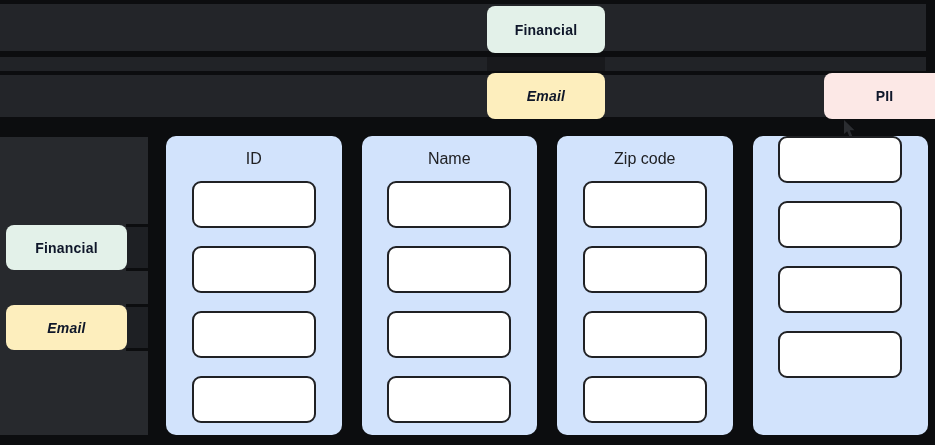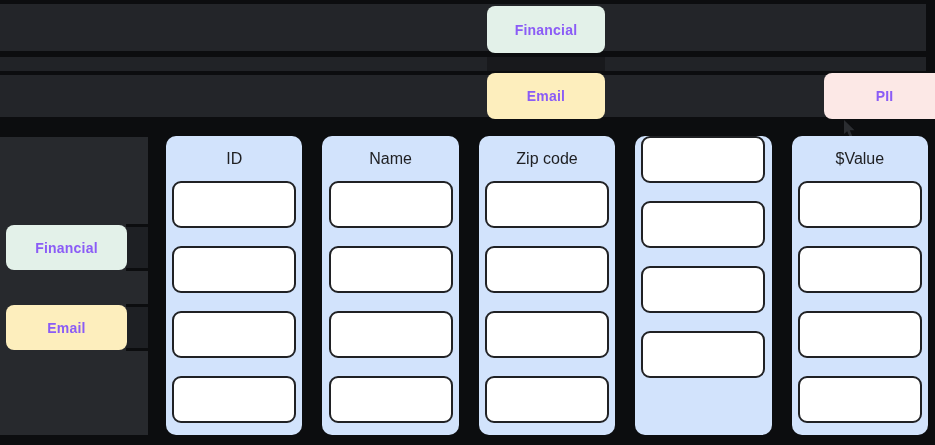--- a/index.html
+++ b/index.html
@@ -12,25 +12,25 @@
   
   .bar { position:absolute; left:0; width:926px; background:#232529; }
   .bar-1 { top:4px;  height:47px; }
   .bar-2 { top:57px; height:14px; background:#212327; }
   .bar-2-slot { position:absolute; left:487px; top:0; width:118px; height:14px; background:#18191c; }
   .bar-3 { top:75px; height:42px; }
 
   
   .tag {
     position:absolute; display:flex; align-items:center; justify-content:center;
-    border-radius:8px; font-weight:700; font-size:14px; color:#8b5cf6;
+    border-radius:8px; font-weight:700; font-size:14px; color:#0f172a;
     letter-spacing:.2px; box-sizing:border-box;
   }
   .tag-financial { background:#e3f1e9; }
-  .tag-email     { background:#fdeebd; }
+  .tag-email     { background:#fdeebd;font-style:italic; }
   .tag-pii       { background:#fce8e6; }
   .tag-financial-top { left:487px; top:6px;  width:118px; height:47px; }
   .tag-email-top     { left:487px; top:73px; width:118px; height:46px; }
   .tag-pii-top       { left:824px; top:73px; width:121px; height:46px; }
   .tag-financial-side{ left:6px;  top:225px; width:121px; height:45px; }
   .tag-email-side    { left:6px;  top:305px; width:121px; height:45px; }
 
   
   .sidebar { position:absolute; left:0; top:137px; width:148px; height:298px; background:#27292d; }
   .side-slot {
@@ -110,22 +110,15 @@
       <div class="cell"></div>
     </div>
 
     <div class="column">
       <div class="cell"></div>
       <div class="cell"></div>
       <div class="cell"></div>
       <div class="cell"></div>
     </div>
 
-    <div class="column">
-      <div class="col-header">$Value</div>
-      <div class="cell"></div>
-      <div class="cell"></div>
-      <div class="cell"></div>
-      <div class="cell"></div>
-    </div>
 
   </div>
 </div>
 
 </body></html>

